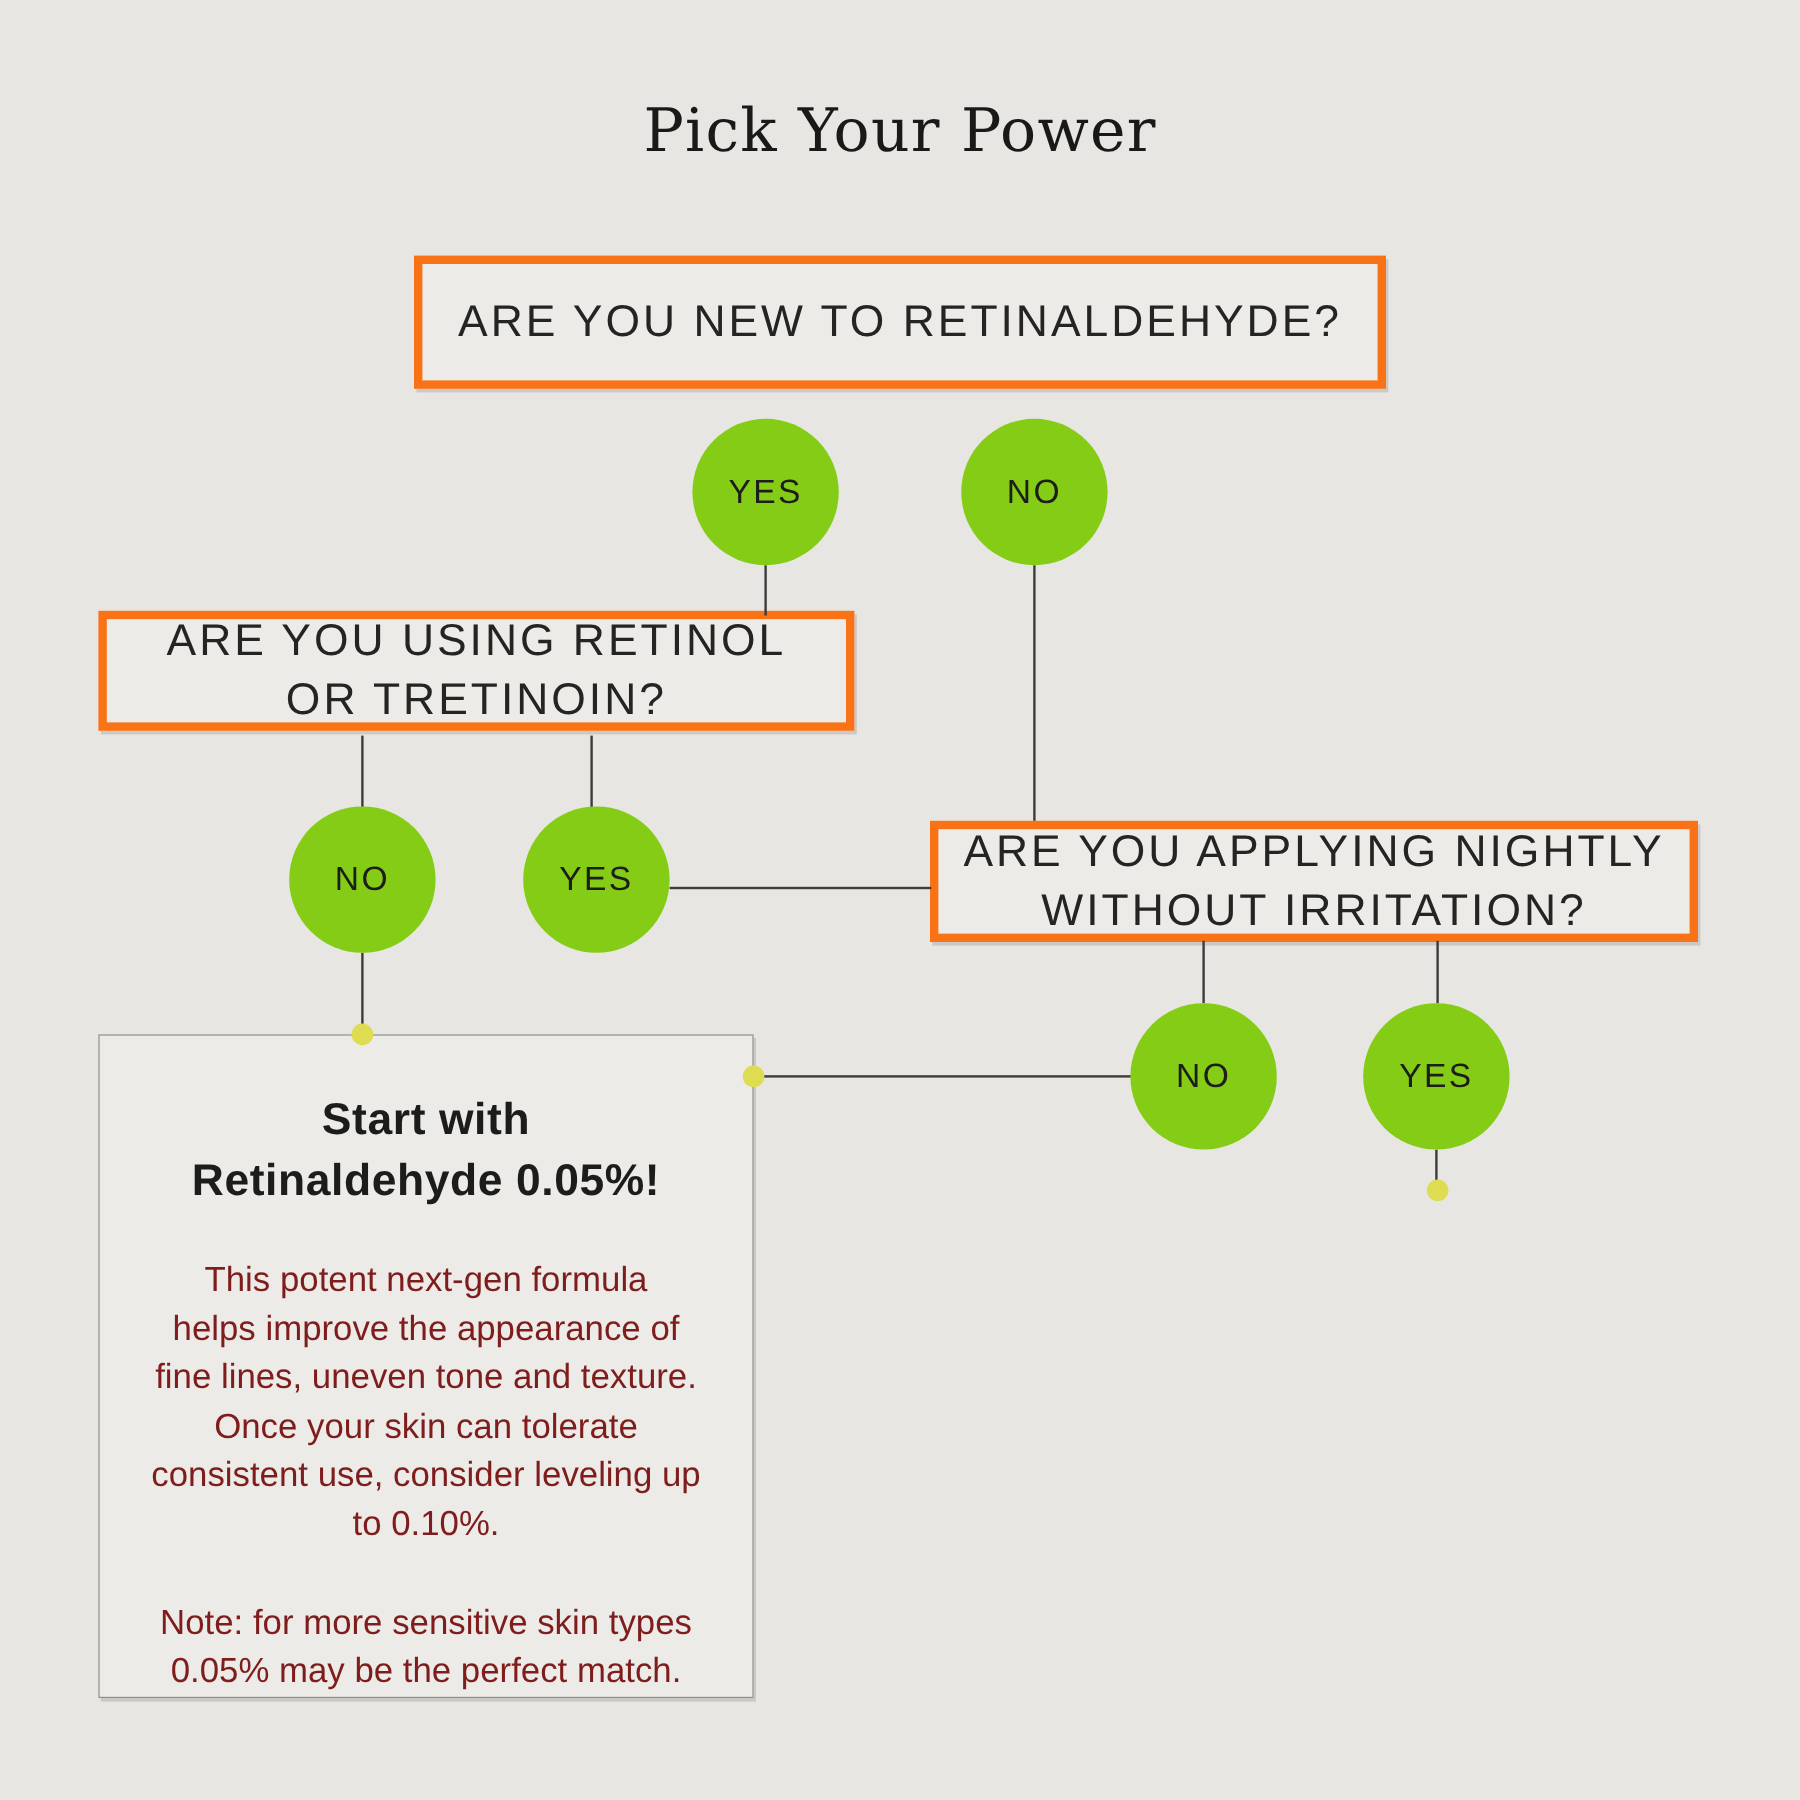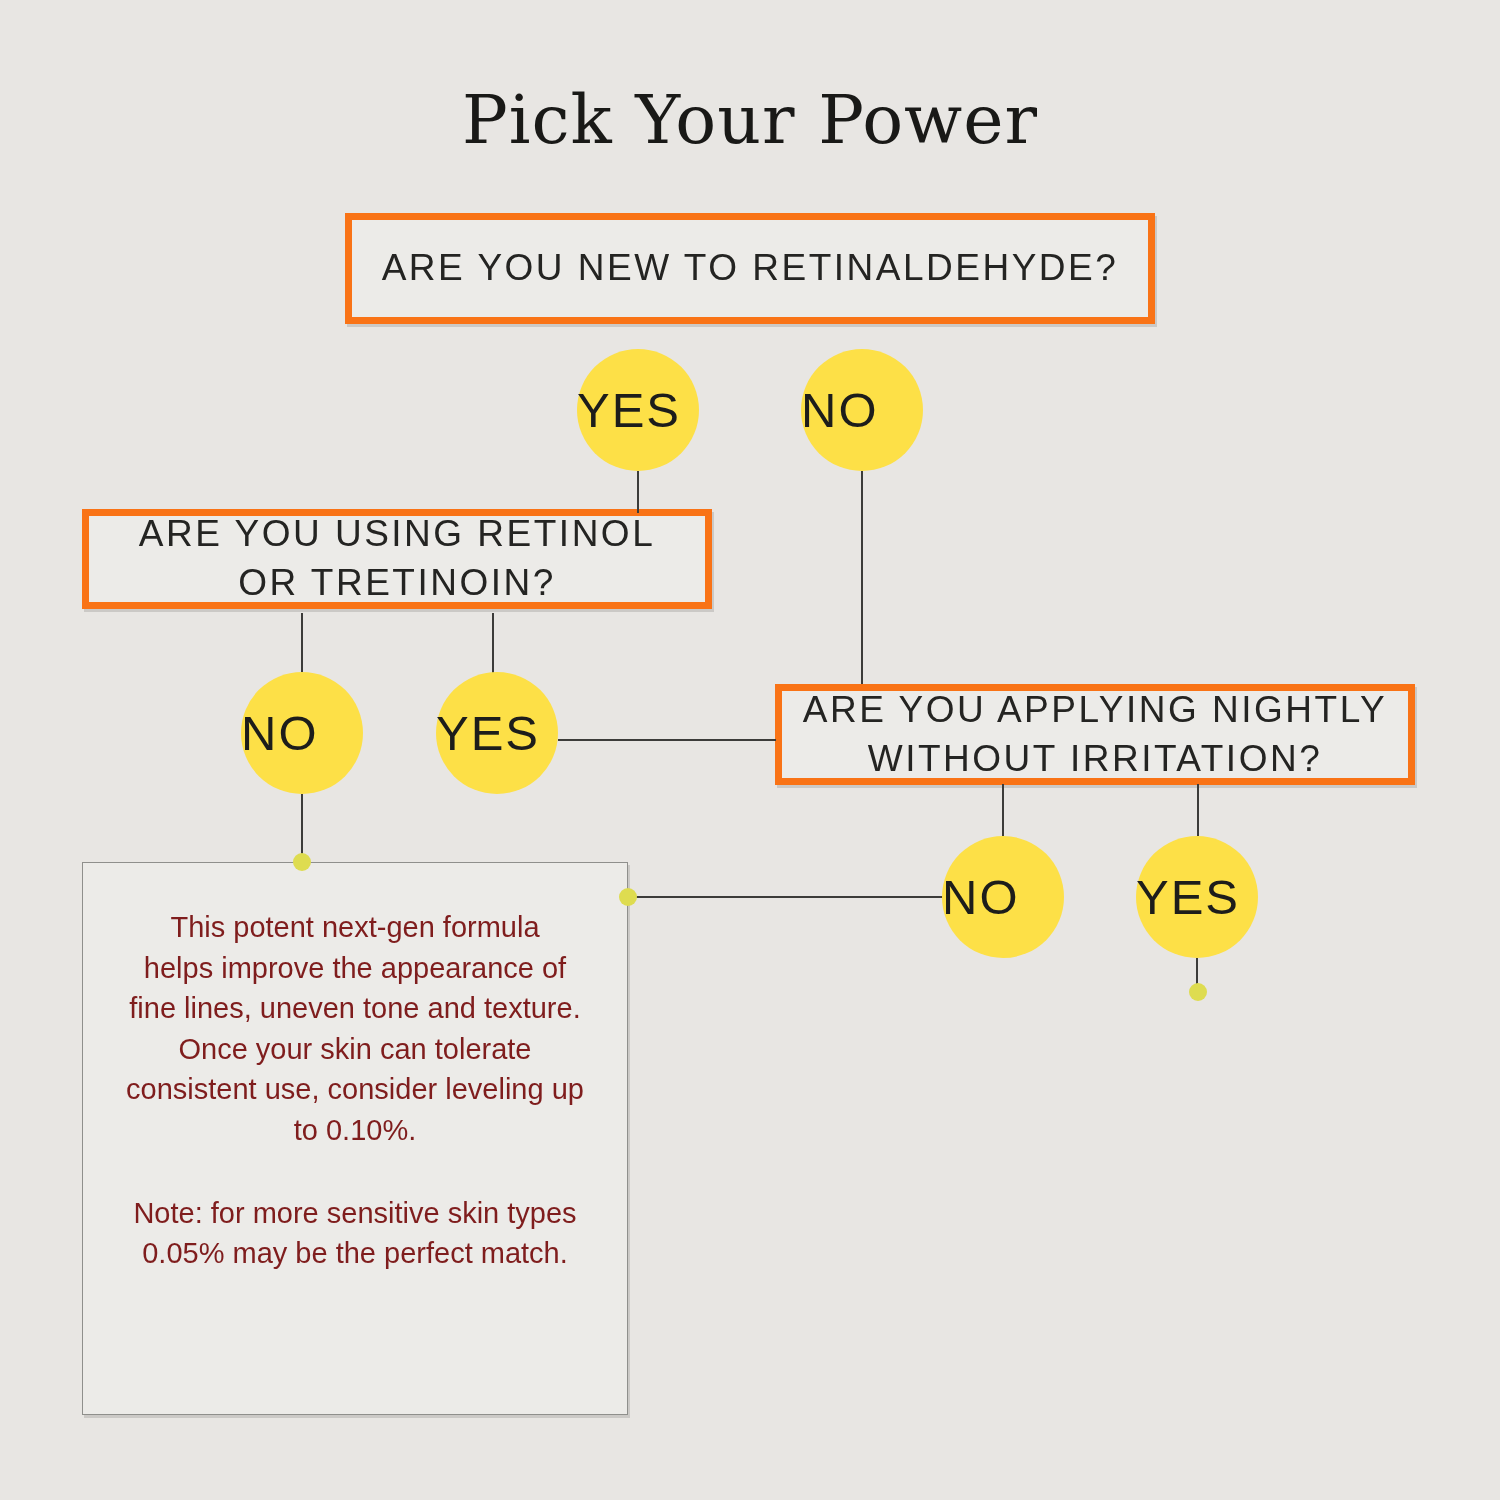--- a/index.html
+++ b/index.html
@@ -12,21 +12,21 @@
     color: #1d1d1b;
     overflow: hidden;
   }
   .title {
     position: absolute;
     top: 80px;
     left: 0;
     width: 100%;
     text-align: center;
     font-family: "DejaVu Serif", serif;
-    font-size: 68px;
+    font-size: 50px;
     font-weight: 500;
     letter-spacing: 1px;
     color: #191917;
   }
   .qbox {
     position: absolute;
     background: #ecebe8;
     border: 7px solid #f97316;
     box-shadow: 2px 3px 0 rgba(70,70,64,0.18);
     display: flex;
@@ -38,25 +38,25 @@
     line-height: 1.32;
     white-space: pre-line;
     box-sizing: border-box;
     color: #242422;
   }
   .circle {
     position: absolute;
     width: 122px;
     height: 122px;
     border-radius: 50%;
-    background: #fde047;
+    background: #84cc16;
     display: flex;
     align-items: center;
-    justify-content: flex-start;
-    font-size: 49px;
+    justify-content: center;
+    font-size: 28px;
     letter-spacing: 2px;
     color: #1d1d1b;
     z-index: 2;
   }
   .line { position: absolute; background: #3c3c3a; z-index: 1; }
   .vline { width: 2px; }
   .hline { height: 2px; }
   .dot {
     position: absolute;
     width: 18px;
@@ -143,20 +143,22 @@
   </div>
   <div class="circle" style="left:1136px; top:836px;">
     <span>YES</span>
   </div>
 
   <div class="line vline" style="left:301px; top:794px; height:68px;"></div>
   <div class="line hline" style="left:628px; top:896px; width:315px;"></div>
   <div class="line vline" style="left:1196px; top:958px; height:35px;"></div>
 
   <div class="result" style="left:82px; top:862px; width:546px; height:553px;">
+    <h2>Start with
+Retinaldehyde 0.05%!</h2>
     <p>This potent next-gen formula
 helps improve the appearance of
 fine lines, uneven tone and texture.
 Once your skin can tolerate
 consistent use, consider leveling up
 to 0.10%.</p>
     <p>Note: for more sensitive skin types
 0.05% may be the perfect match.</p>
   </div>
 

